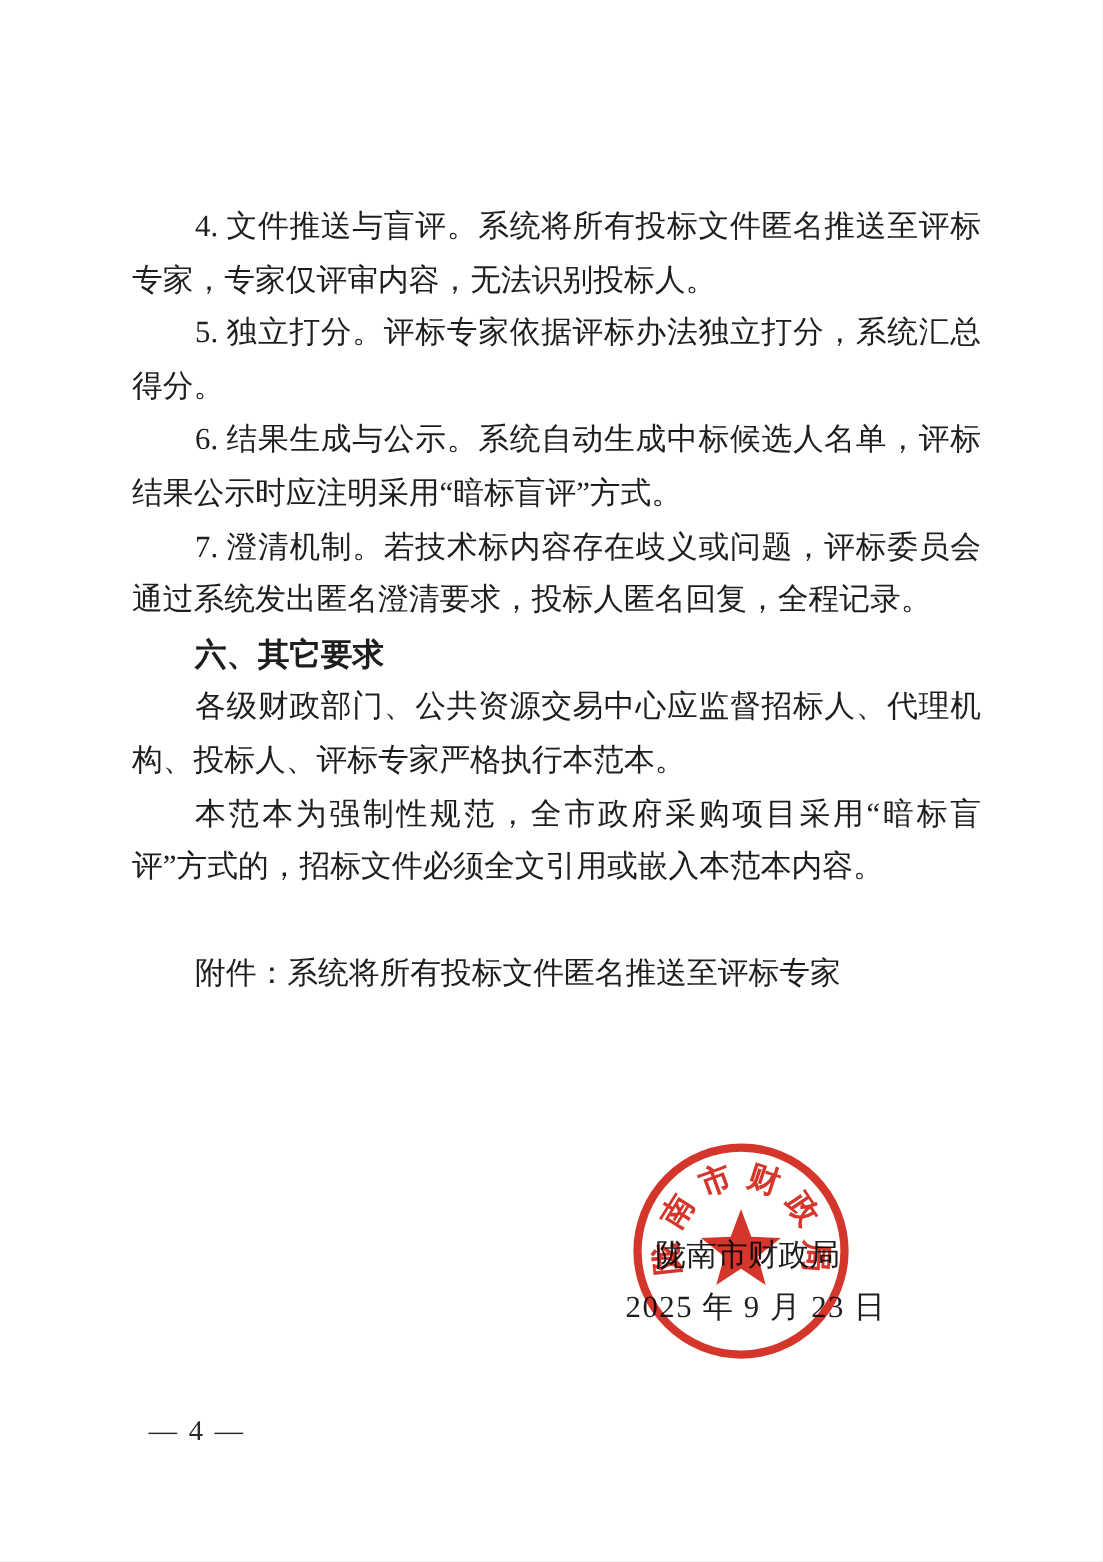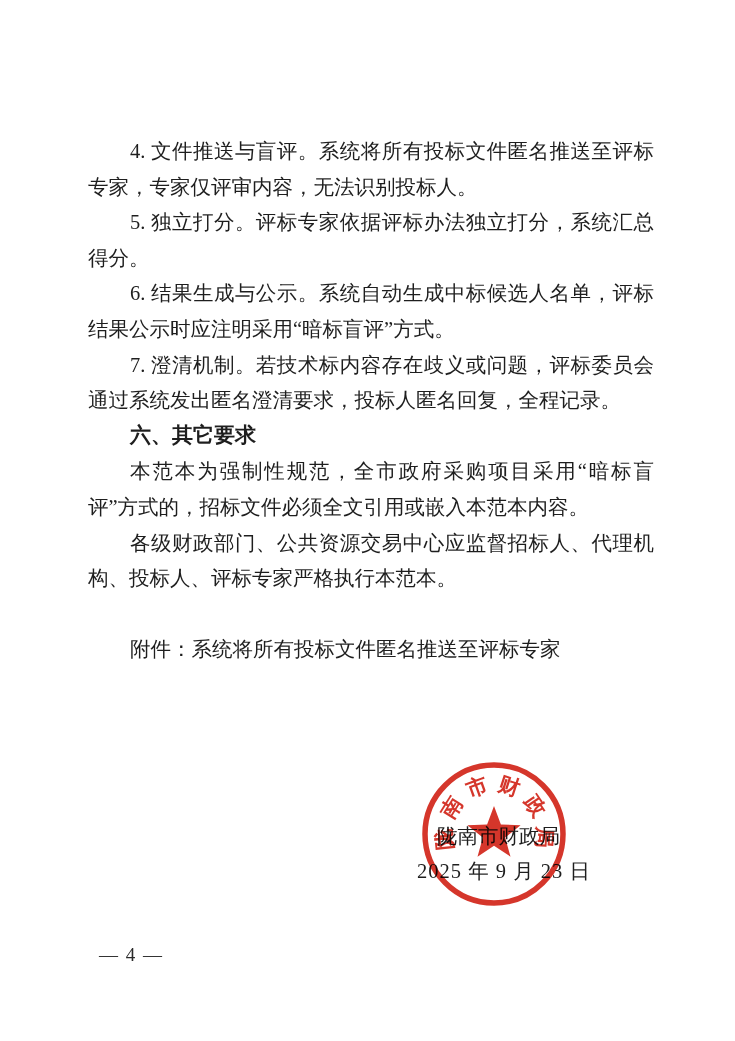--- a/index.html
+++ b/index.html
@@ -16,21 +16,21 @@
     position:absolute;
     left:88px; top:134px; width:566px;
     font-size:20.5px;
     line-height:35.6px;
     text-align:justify;
   }
   .content p { margin:0; text-indent:42px; }
   .section-heading {
     margin:0;
     text-indent:42px;
-    font-family:Liberation Mono, monospace;
+    font-family:Liberation Sans, sans-serif;
     font-weight:700;
     font-size:21px;
   }
   .attachment { margin-top:35.6px !important; }
   .sig-org {
     position:absolute; left:437px; top:822px;
     font-size:20.5px; letter-spacing:0px; white-space:nowrap;
   }
   .sig-date {
     position:absolute; left:417px; top:857px;
@@ -59,22 +59,22 @@
 <body>
 
 <div class="page">
 
   <div class="content">
     <p>4. 文件推送与盲评。系统将所有投标文件匿名推送至评标专家，专家仅评审内容，无法识别投标人。</p>
     <p>5. 独立打分。评标专家依据评标办法独立打分，系统汇总得分。</p>
     <p>6. 结果生成与公示。系统自动生成中标候选人名单，评标结果公示时应注明采用“暗标盲评”方式。</p>
     <p>7. 澄清机制。若技术标内容存在歧义或问题，评标委员会通过系统发出匿名澄清要求，投标人匿名回复，全程记录。</p>
     <p class="section-heading">六、其它要求</p>
+    <p>各级财政部门、公共资源交易中心应监督招标人、代理机构、投标人、评标专家严格执行本范本。</p>
     <p>本范本为强制性规范，全市政府采购项目采用“暗标盲评”方式的，招标文件必须全文引用或嵌入本范本内容。</p>
-    <p>各级财政部门、公共资源交易中心应监督招标人、代理机构、投标人、评标专家严格执行本范本。</p>
     <p class="attachment">附件：系统将所有投标文件匿名推送至评标专家</p>
   </div>
 
   <div class="sig-org">陇南市财政局</div>
   <div class="sig-date">2025 年 9 月 23 日</div>
 
   <div class="seal">
     <svg viewBox="0 0 148 148" xmlns="http://www.w3.org/2000/svg">
       <circle cx="74" cy="74" r="69" fill="none" stroke-width="5.5" stroke="#d2261a"></circle>
       <polygon points="74,46 80.9,64.5 100.6,65.3 85.2,77.6 90.5,96.7 74,85.8 57.5,96.7 62.8,77.6 47.4,65.3 67.1,64.5" fill="#d2261a"></polygon>

